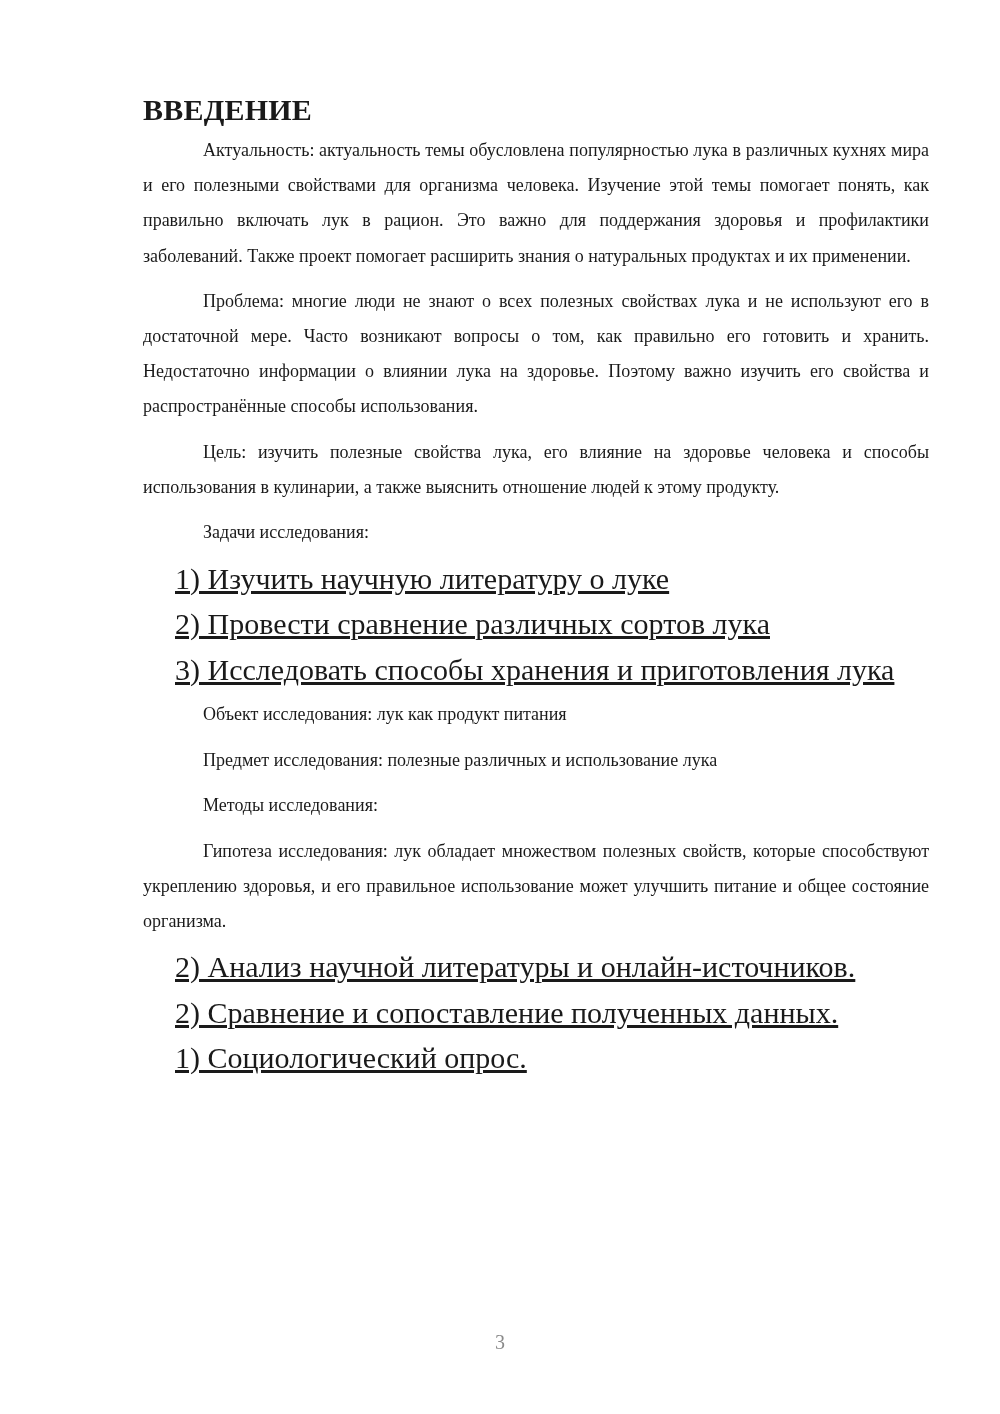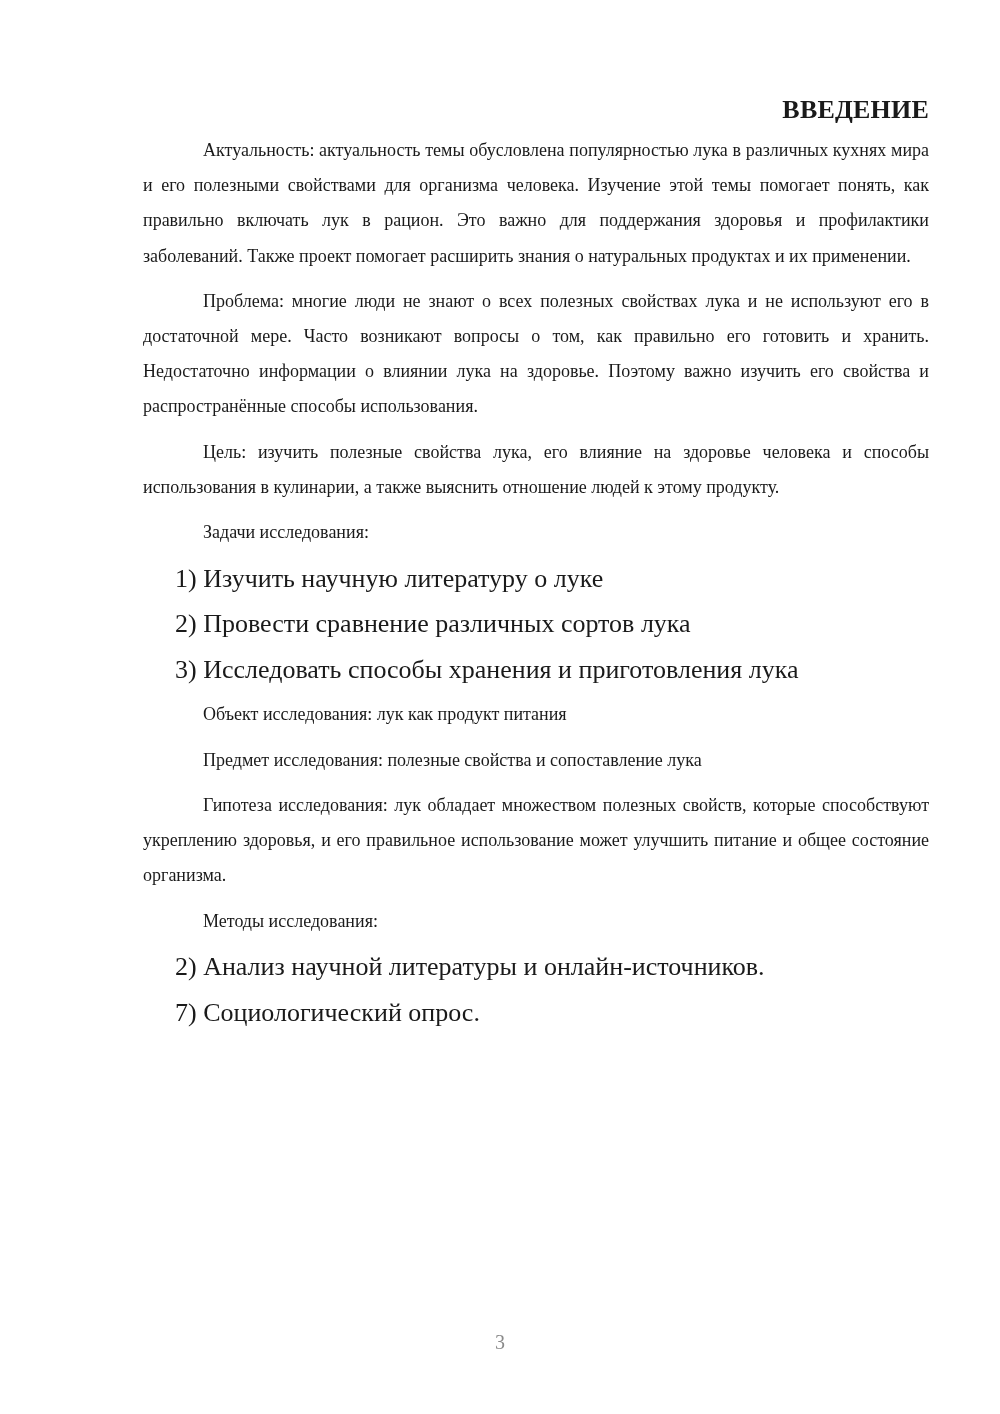--- a/index.html
+++ b/index.html
@@ -15,43 +15,44 @@
       font-family: "Liberation Serif", "DejaVu Serif", serif;
       color: #1a1a1a;
     }
     .page {
       position: absolute;
       left: 143px;
       top: 92px;
       width: 786px;
     }
     .title {
-      text-align: right;
+      text-align: left;
       font-weight: bold;
-      font-size: 26px;
+      font-size: 30px;
       line-height: 35px;
       margin: 0 0 6px 0;
       letter-spacing: 0.2px;
     }
     .para {
       font-size: 18px;
       line-height: 35.2px;
       text-align: justify;
       text-indent: 60px;
       margin: 0 0 10px 0;
     }
     .para.single {
       margin: 0 0 10.3px 0;
     }
     .list-item {
-      font-size: 26px;
+      font-size: 30px;
       line-height: 35.2px;
       margin: 0 0 10.3px 0;
       padding-left: 32px;
       white-space: nowrap;
+      text-decoration: underline;
     }
     .page-number {
       position: absolute;
       left: 0;
       width: 1000px;
       top: 1331px;
       text-align: center;
       font-size: 20px;
       color: #8a8a8a;
       font-family: "Liberation Serif", serif;
@@ -68,23 +69,24 @@
   <p class="para">Цель: изучить полезные свойства лука, его влияние на здоровье человека и способы использования в кулинарии, а также выяснить отношение людей к этому продукту.</p>
 
   <p class="para single">Задачи исследования:</p>
   <div>
     <div class="list-item">1) Изучить научную литературу о луке</div>
     <div class="list-item">2) Провести сравнение различных сортов лука</div>
     <div class="list-item">3) Исследовать способы хранения и приготовления лука</div>
   </div>
 
   <p class="para single">Объект исследования: лук как продукт питания</p>
-  <p class="para single">Предмет исследования: полезные свойства и сопоставление лука</p>
+  <p class="para single">Предмет исследования: полезные различных и использование лука</p>
+  <p class="para single">Методы исследования:</p>
+
   <p class="para">Гипотеза исследования: лук обладает множеством полезных свойств, которые способствуют укреплению здоровья, и его правильное использование может улучшить питание и общее состояние организма.</p>
-
-  <p class="para single">Методы исследования:</p>
   <div>
     <div class="list-item">2) Анализ научной литературы и онлайн-источников.</div>
-    <div class="list-item">7) Социологический опрос.</div>
+    <div class="list-item">2) Сравнение и сопоставление полученных данных.</div>
+    <div class="list-item">1) Социологический опрос.</div>
   </div>
 </div>
 
 <div class="page-number">3</div>
 
 </body></html>

